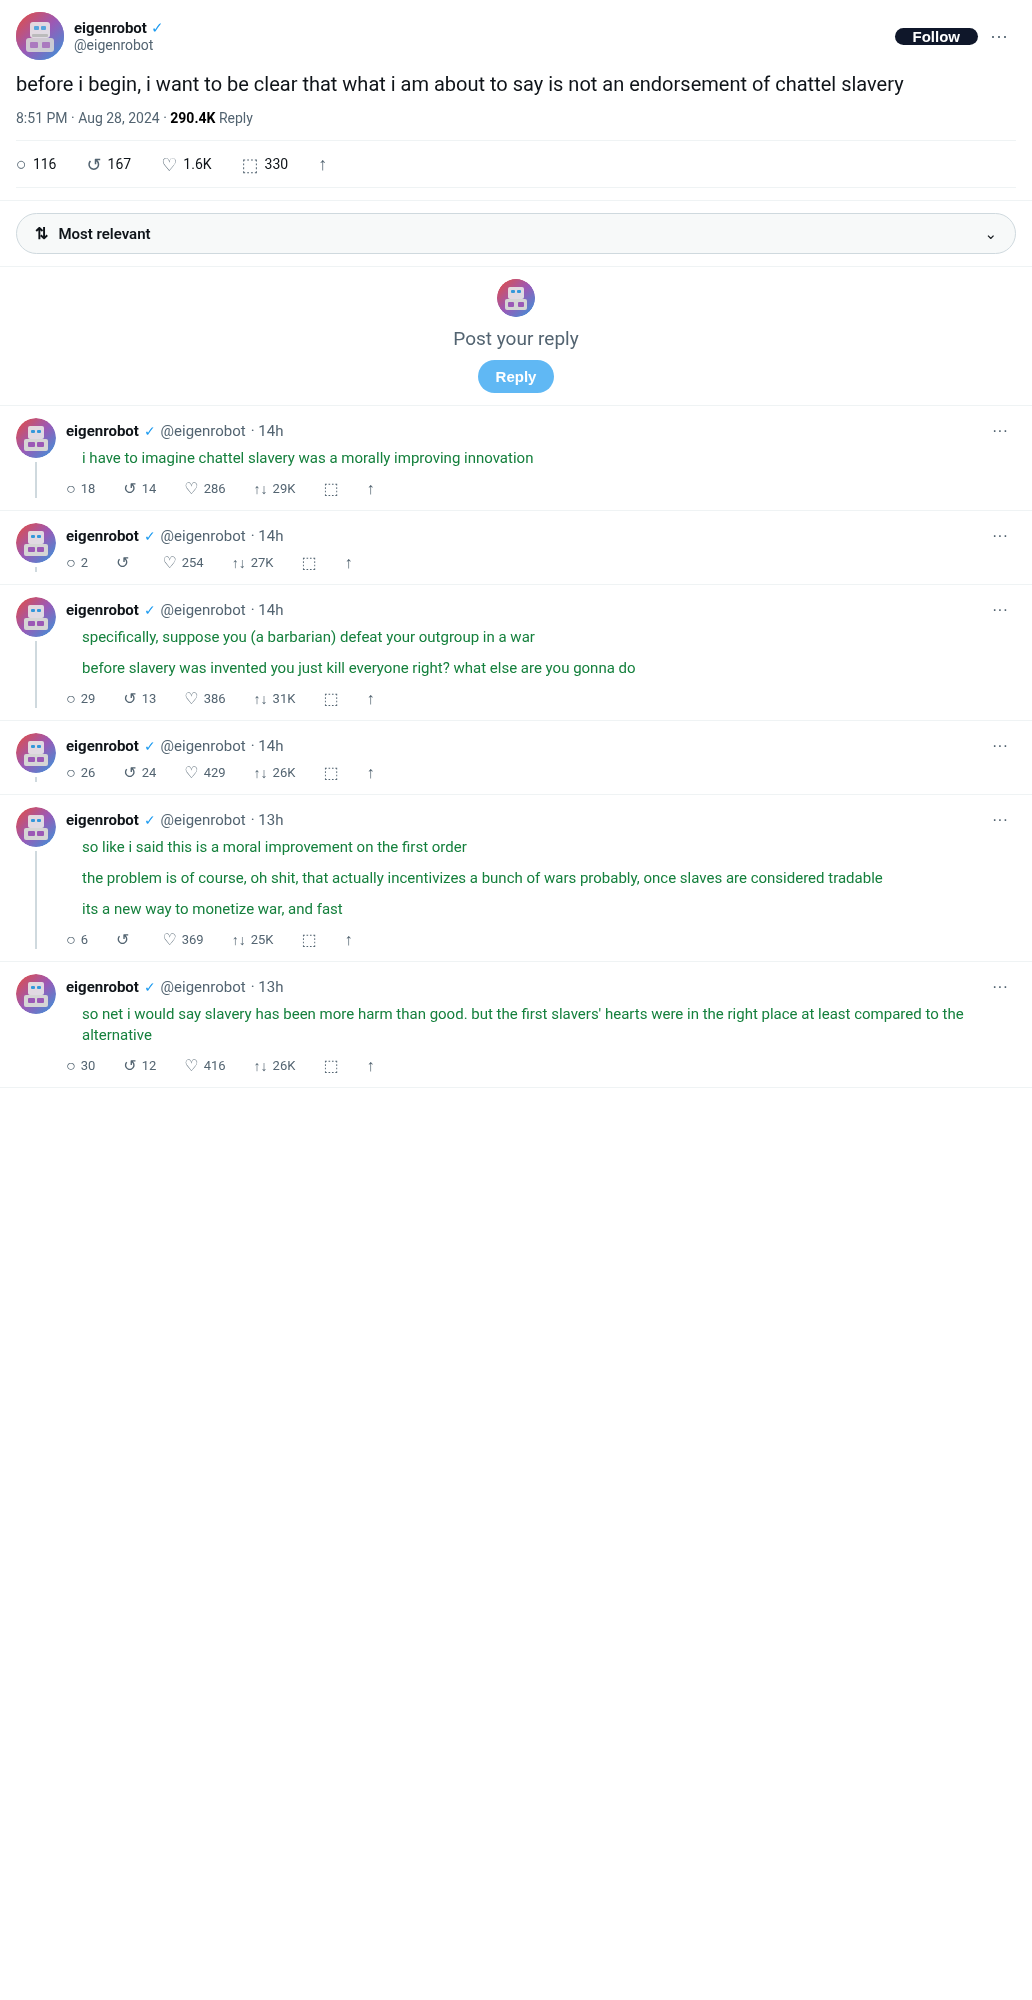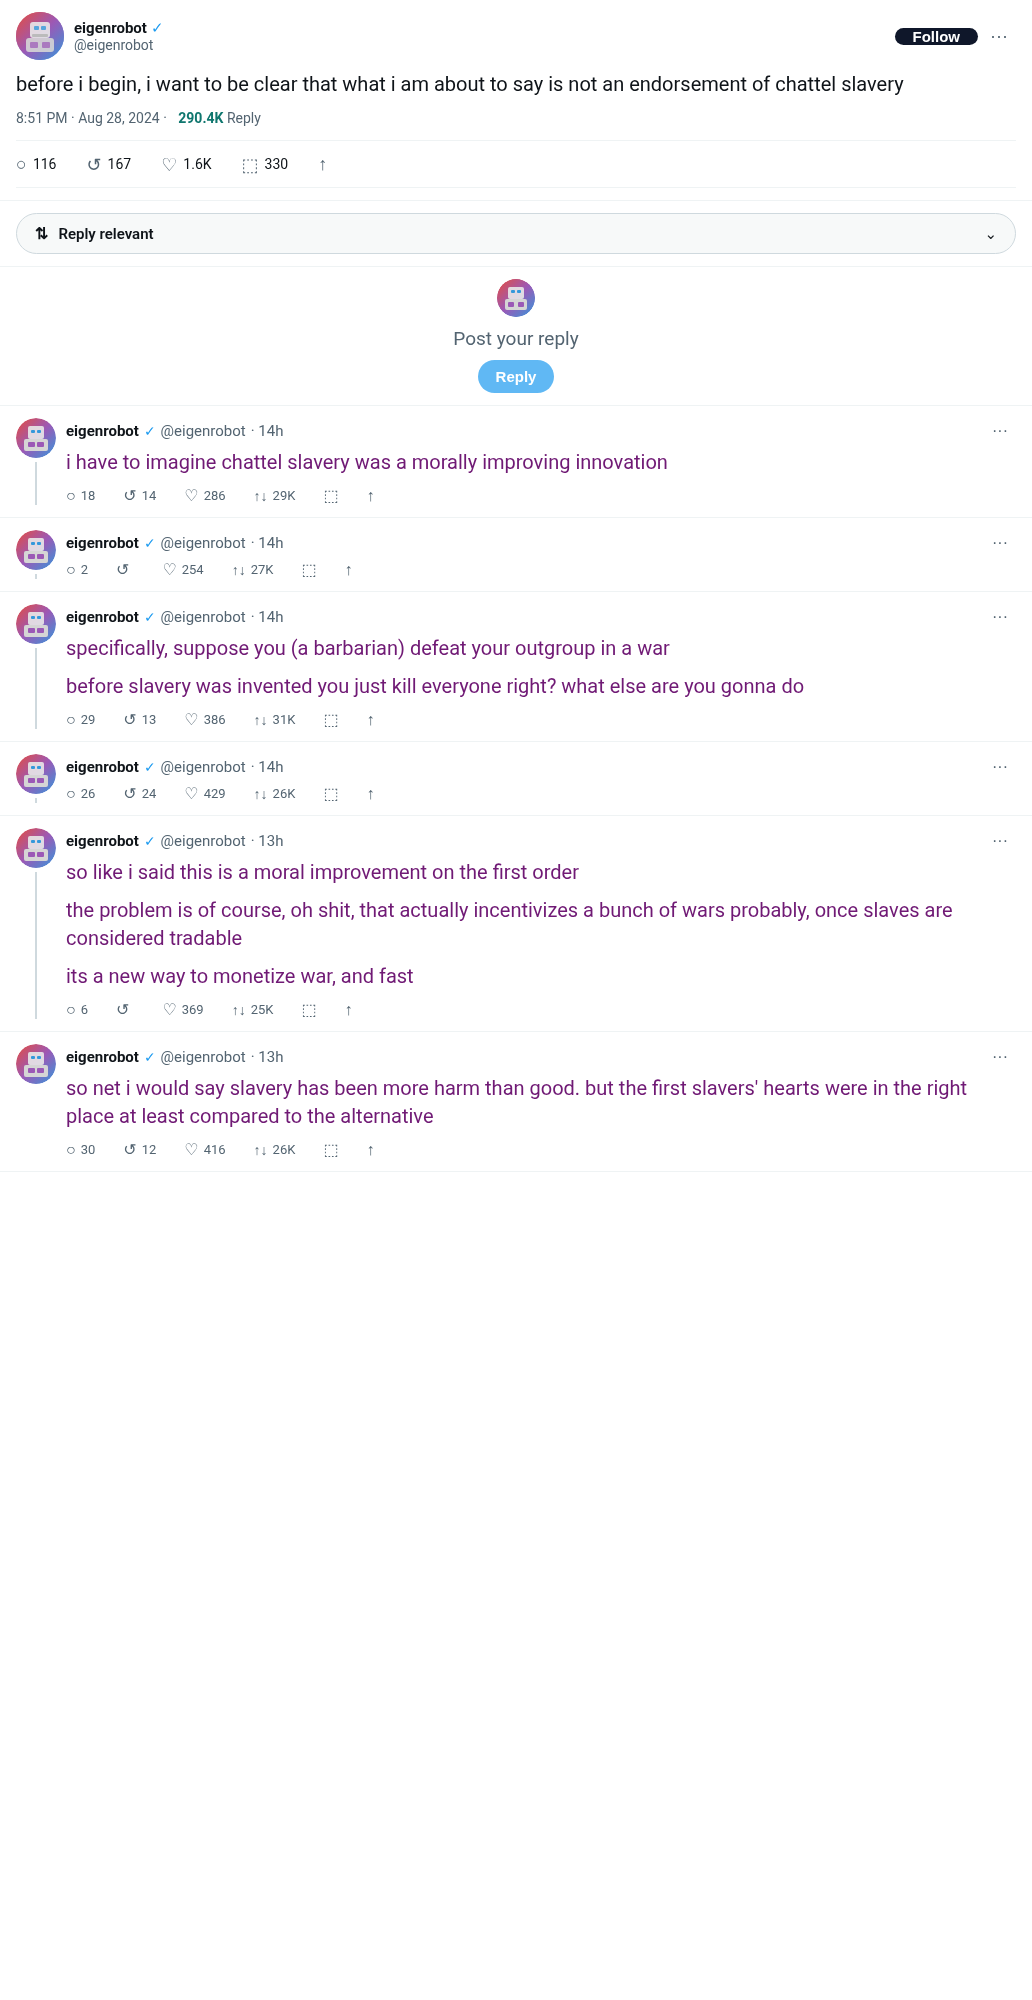--- a/index.html
+++ b/index.html
@@ -126,22 +126,21 @@
     }
 
     .tweet-meta {
       color: #536471;
       font-size: 14px;
       margin-bottom: 14px;
     }
 
     .tweet-meta .views {
       font-weight: 700;
-      color: #0f766e;
-      margin-left: 8px;
+      color: #000000;
     }
 
     .stats-row {
       display: flex;
       align-items: center;
       gap: 30px;
       padding: 12px 0;
       border-top: 1px solid #eff3f4;
       border-bottom: 1px solid #eff3f4;
     }
@@ -267,24 +266,25 @@
 
     .reply-handle {
       color: #536471;
     }
 
     .reply-time {
       color: #536471;
     }
 
     .reply-text {
-      font-size: 20px;
+      font-size: 15px;
       line-height: 1.4;
-      color: #701a75;
+      color: #15803d;
       margin-bottom: 10px;
+      margin-left: 16px;
     }
 
     .reply-actions {
       display: flex;
       align-items: center;
       gap: 28px;
     }
 
     .action-item {
       display: flex;
@@ -369,21 +369,21 @@
     <div class="stat-item">
       <span class="stat-icon">↑</span>
     </div>
   </div>
 </div>
 
 <div class="sort-bar">
   <div class="sort-selector">
     <div class="sort-left">
       <span class="sort-icon">⇅</span>
-      <span>Reply relevant</span>
+      <span>Most relevant</span>
     </div>
     <span>⌄</span>
   </div>
 </div>
 
 <div class="reply-area">
   <div class="avatar-reply">
     <div class="avatar-img-face" style="width:38px;height:38px;border-radius:50%;">
       <svg viewBox="0 0 38 38" width="38" height="38" xmlns="http://www.w3.org/2000/svg">
         <rect width="38" height="38" rx="19" fill="url(#grad2)"></rect>

